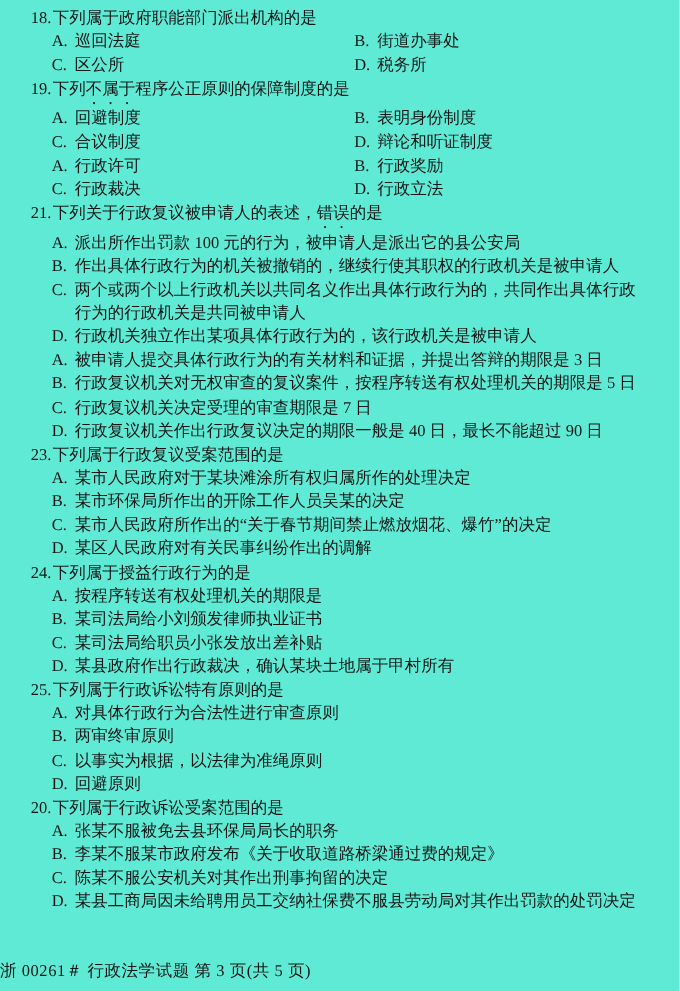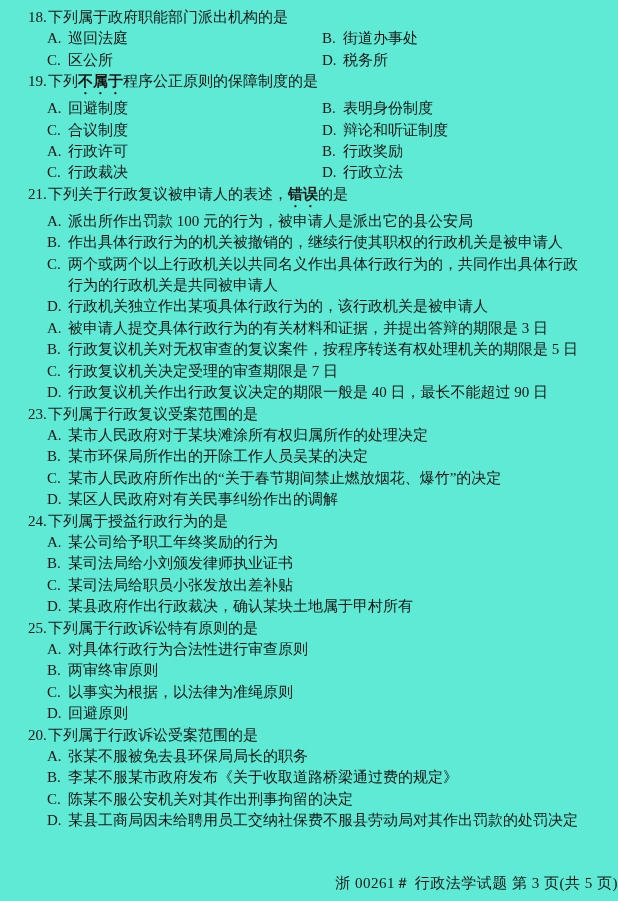--- a/index.html
+++ b/index.html
@@ -51,28 +51,27 @@
     width: 21px;
   }
   .opt-text {
     flex: 1;
   }
   .emph {
     -webkit-text-emphasis: filled dot;
     -webkit-text-emphasis-position: under right;
     text-emphasis: filled dot;
     text-emphasis-position: under right;
-    font-weight: bold;
   }
   .footer {
     position: absolute;
     left: 0;
     right: 0;
     bottom: 7px;
-    text-align: right;
+    text-align: left;
     letter-spacing: 0.5px;
   }
 </style>
 </head>
 <body>
 
 <div class="paper">
   <main id="question-list">
       <div class="question">
         <div class="stem-row">
@@ -211,21 +210,21 @@
         </div>
       </div>
       <div class="question">
         <div class="stem-row">
           <span class="q-num">24.</span>
           <span class="q-text"><span>下列属于授益行政行为的是</span></span>
         </div>
         <div class="options stacked">
           <div class="option">
             <span class="opt-label">A.</span>
-            <span class="opt-text">某公司给予职工年终奖励的行为</span>
+            <span class="opt-text">按程序转送有权处理机关的期限是</span>
           </div>
           <div class="option">
             <span class="opt-label">B.</span>
             <span class="opt-text">某司法局给小刘颁发律师执业证书</span>
           </div>
           <div class="option">
             <span class="opt-label">C.</span>
             <span class="opt-text">某司法局给职员小张发放出差补贴</span>
           </div>
           <div class="option">

